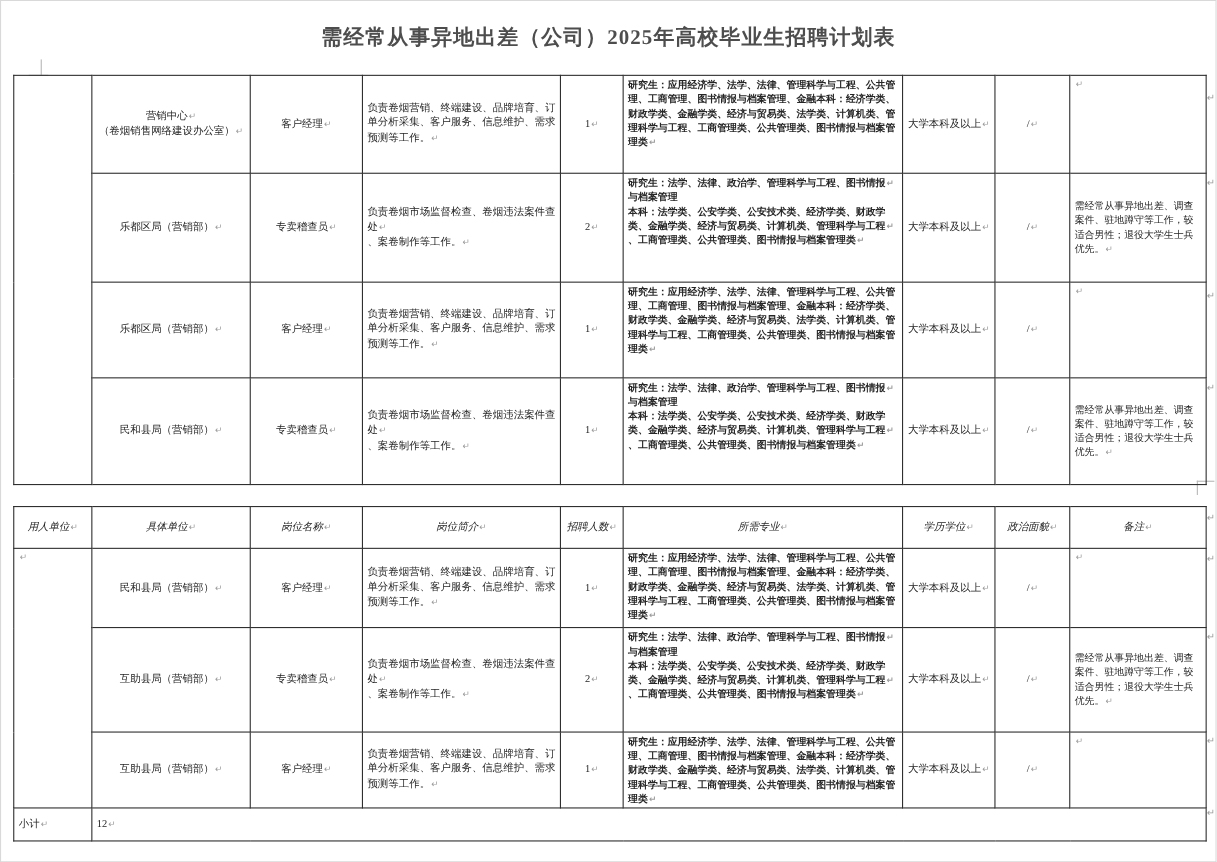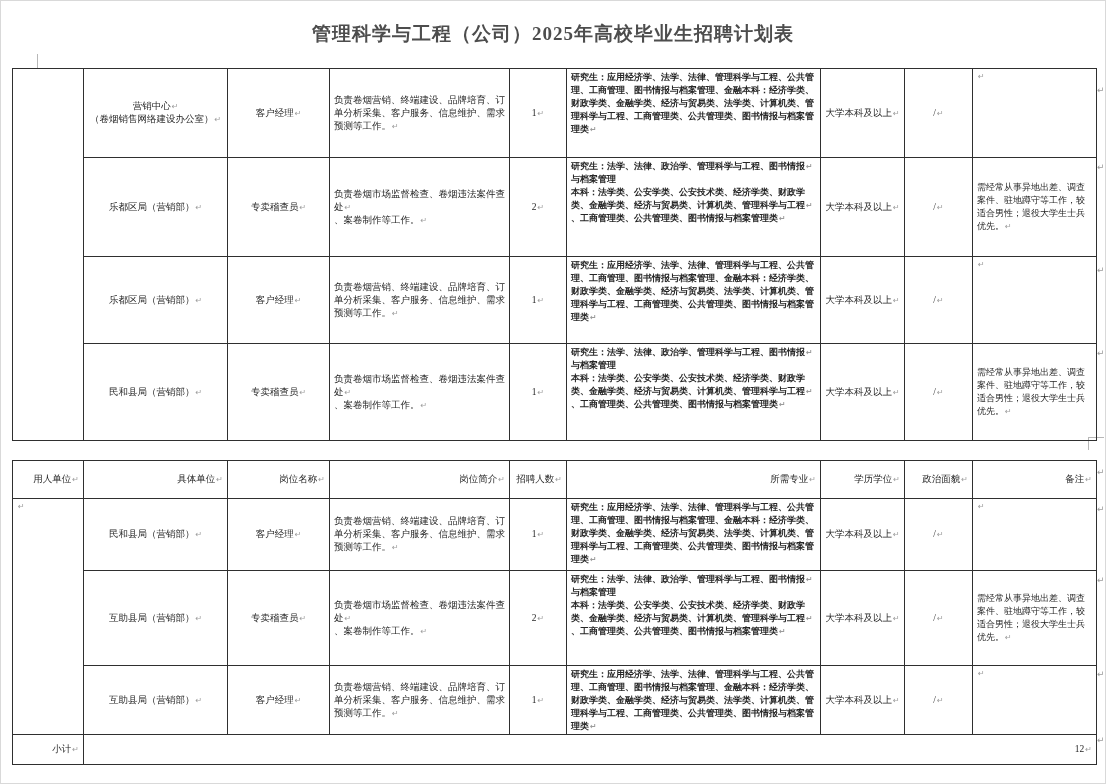--- a/index.html
+++ b/index.html
@@ -17,45 +17,45 @@
     position:absolute; left:12px; width:1084px;
     border-collapse:collapse; table-layout:fixed;
   }
   .t1 { top:68px; }
   .t2 { top:460px; }
   td,th {
     border:1px solid #2f2f2f; padding:1px 4px;
     font-size:9.5px; line-height:13px; font-weight:normal;
     vertical-align:middle; word-break:break-all; overflow:hidden;
   }
-  th { text-align:right; }
+  th { text-align:center;font-style:italic; }
   .c-unit,.c-pos,.c-count,.c-degree,.c-pol { text-align:center; }
   .c-intro { text-align:left; }
   .c-majors { text-align:left; vertical-align:top; font-size:9px; padding-top:2px;font-weight:bold; }
   .c-remark { text-align:left; font-size:9px; }
   .c-remark.empty { vertical-align:top; }
   .employer { vertical-align:top; text-align:left; }
-  .sub-label,.sub-value { text-align:right; }
+  .sub-label,.sub-value { text-align:left; }
   .pmark {
     color:#9c9c9c; font-family:"DejaVu Sans",sans-serif;
     font-size:8px; padding-left:1px;
   }
   .m-end {
     position:absolute; left:1097px; color:#9c9c9c;
     font-family:"DejaVu Sans",sans-serif; font-size:9px; line-height:9px;
   }
   .crop-h { position:absolute; height:1px; background:#b7b7b7; }
   .crop-v { position:absolute; width:1px; background:#b7b7b7; }
 </style>
 </head>
 <body>
 
 <div class="page">
 
-  <h1 class="title">管理科学与工程（公司）2025年高校毕业生招聘计划表</h1>
+  <h1 class="title">需经常从事异地出差（公司）2025年高校毕业生招聘计划表</h1>
 
   <div class="crop-h" style="left:26px;top:68px;width:18px;"></div>
   <div class="crop-v" style="left:37px;top:54px;height:15px;"></div>
   <div class="crop-h" style="left:1088px;top:437px;width:16px;"></div>
   <div class="crop-v" style="left:1088px;top:437px;height:13px;"></div>
 
   <table class="t t1">
     <colgroup>
       <col style="width:71px">
         <col style="width:144px">

